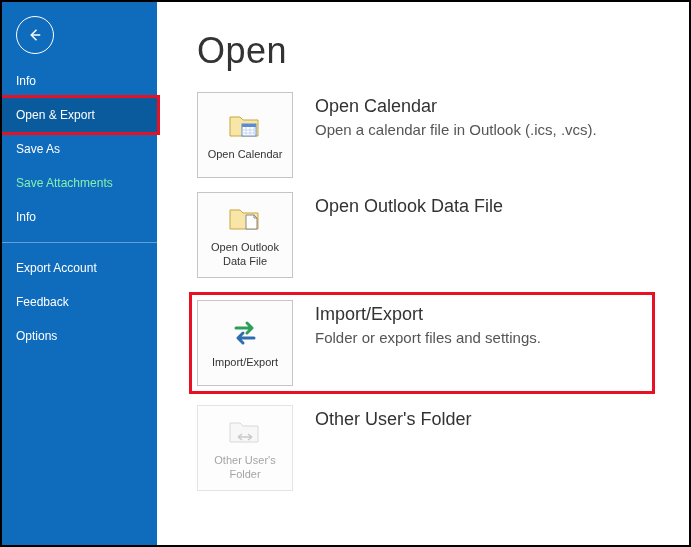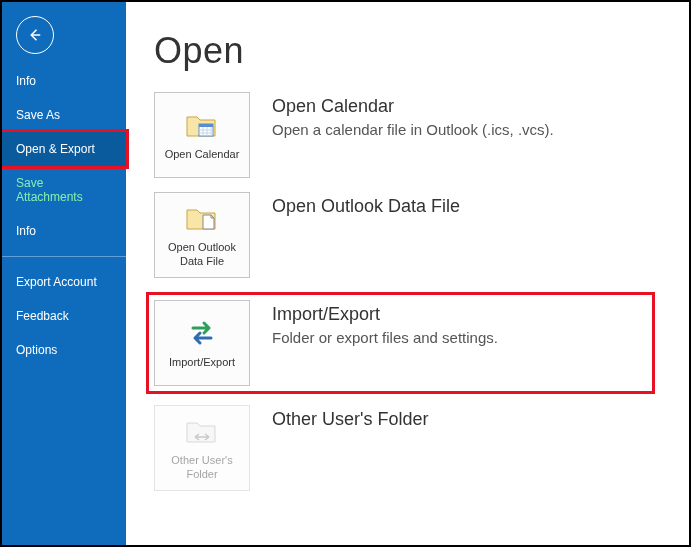--- a/index.html
+++ b/index.html
@@ -1,25 +1,25 @@
 <!DOCTYPE html>
 <html><head>
   <meta charset="utf-8">
   <style>
     * { margin: 0; padding: 0; box-sizing: border-box; }
     body { font-family: "Segoe UI", Arial, sans-serif; background: #fff; width: 691px; height: 547px; border: 2px solid #000; overflow: hidden; }
     .layout { display: flex; width: 100%; height: 100%; }
-    .sidebar { width: 124px; background: #0f6cbd; color: #fff; display: flex; flex-direction: column; }
+    .sidebar { width: 155px; background: #0f6cbd; color: #fff; display: flex; flex-direction: column; }
     .back-btn { width: 38px; height: 38px; border: 1.5px solid #fff; border-radius: 50%; margin: 14px 0 10px 14px; display: flex; align-items: center; justify-content: center; cursor: pointer; }
     .back-btn svg { width: 18px; height: 18px; }
     .nav-item { padding: 10px 14px; font-size: 12px; cursor: pointer; color: #fff; }
     .nav-item.selected { background: #0a5a9e; border: 3px solid #e81123; margin: -3px; padding: 10px 14px; position: relative; z-index: 2; }
     .nav-item.disabled { color: #86efac; }
     .nav-sep { border-top: 1px solid rgba(255,255,255,0.35); margin: 8px 0; }
-    .main { flex: 1; background: #fff; padding: 28px 34px 20px 28px; overflow: hidden; }
+    .main { flex: 1; background: #fff; padding: 28px 34px 20px 40px; overflow: hidden; }
     .page-title { font-size: 36px; font-weight: 300; color: #333; margin-bottom: 20px; letter-spacing: 0.5px; }
     .opt-row { display: flex; align-items: flex-start; margin-bottom: 14px; }
     .opt-row.highlight { border: 3px solid #e81123; padding: 5px 6px 5px 5px; margin-left: -8px; margin-bottom: 11px; }
     .tile { width: 96px; height: 86px; border: 1px solid #c5c5c5; background: #fcfcfc; display: flex; flex-direction: column; align-items: center; justify-content: center; cursor: pointer; flex-shrink: 0; }
     .tile.disabled { opacity: 0.45; }
     .tile-icon { height: 34px; display: flex; align-items: center; justify-content: center; margin-bottom: 6px; }
     .tile-label { font-size: 11px; color: #333; text-align: center; line-height: 1.25; padding: 0 4px; }
     .opt-text { margin-left: 22px; padding-top: 4px; }
     .opt-title { font-size: 18px; font-weight: 400; color: #333; margin-bottom: 4px; }
     .opt-desc { font-size: 15px; color: #555; }
@@ -29,22 +29,22 @@
 
 <div class="layout">
   <div class="sidebar">
     <div class="back-btn">
       <svg viewBox="0 0 24 24">
         <path d="M14 5l-7 7 7 7" fill="none" stroke="#fff" stroke-width="2"></path>
         <path d="M7 12h12" fill="none" stroke="#fff" stroke-width="2"></path>
       </svg>
     </div>
     <div class="nav-item">Info</div>
+    <div class="nav-item selected">Open &amp; Export</div>
     <div class="nav-item">Save As</div>
-    <div class="nav-item selected">Open &amp; Export</div>
     <div class="nav-item disabled">Save Attachments</div>
     <div class="nav-item">Info</div>
     <div class="nav-sep"></div>
     <div class="nav-item">Export Account</div>
     <div class="nav-item">Feedback</div>
     <div class="nav-item">Options</div>
   </div>
 
   <div class="main">
     <h1 class="page-title">Open</h1>

